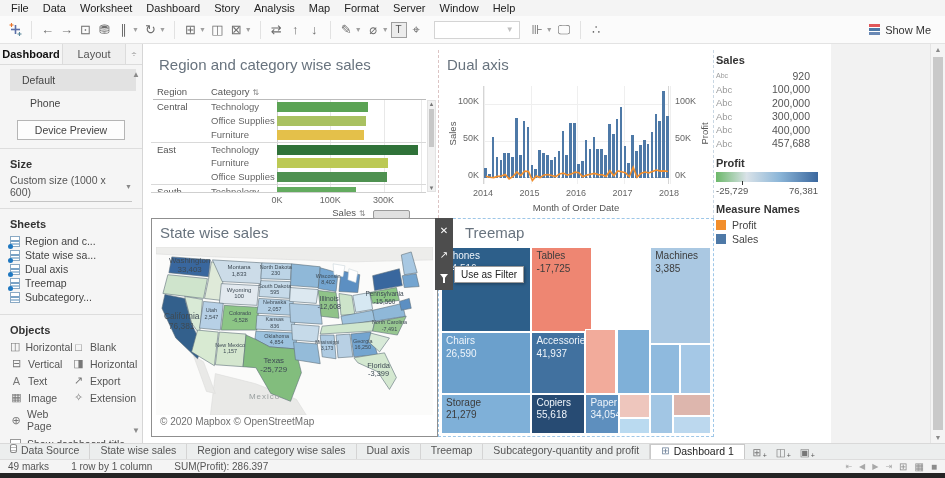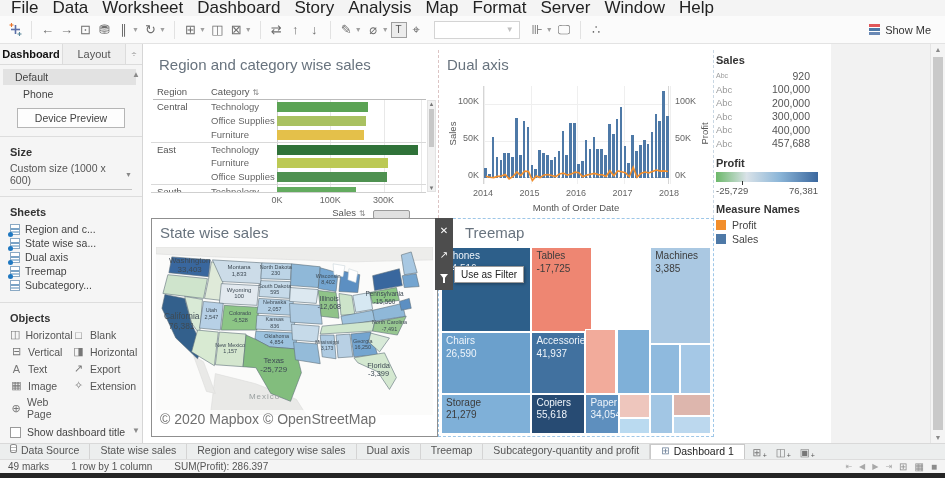--- a/index.html
+++ b/index.html
@@ -1,35 +1,35 @@
 <!DOCTYPE html>
 <html><head>
 <meta charset="utf-8">
 <style>
 *{box-sizing:border-box;margin:0;padding:0}
 html,body{width:945px;height:478px;overflow:hidden}
 body{font-family:"Liberation Sans",sans-serif;background:#fff;position:relative;color:#333}
 
-#menubar{position:absolute;top:0;left:0;right:0;height:16px;background:#f4f4f4;display:flex;align-items:center;padding-left:4px;font-size:17px;color:#222}
+#menubar{position:absolute;top:0;left:0;right:0;height:16px;background:#f4f4f4;display:flex;align-items:center;padding-left:4px;font-size:11px;color:#222}
 .menu-item{padding:0 7px;cursor:default}
 #toolbar{position:absolute;top:16px;left:0;right:0;height:28px;background:#fbfbfb;border-bottom:1px solid #e3e3e3;display:flex;align-items:center;padding:0 6px;color:#666}
 .tb-ico{min-width:19px;height:20px;display:flex;align-items:center;justify-content:center;font-size:13px;color:#6e6e6e}
 .tb-dd{font-size:7px;color:#a0a0a0;margin:0 2px 0 -1px}
 .tb-sep{width:1px;height:18px;background:#e2e2e2;margin:0 6px}
 .t-box{width:16px;height:16px;border:1px solid #9f9f9f;background:#ececec;display:flex;align-items:center;justify-content:center;font-size:10px;color:#555}
 .fit-box{width:86px;height:18px;border:1px solid #d4d4d4;background:#fff;display:flex;align-items:center;justify-content:flex-end;padding:0 5px;color:#c0c0c0;font-size:8px;margin:0 8px}
 #showme{margin-left:auto;display:flex;align-items:center;gap:5px;font-size:11px;color:#333;padding-right:8px}
 .sm-ico{display:inline-block;width:11px;height:11px;background:linear-gradient(#e15759 0 30%,#fff 30% 38%,#4e79a7 38% 65%,#fff 65% 72%,#6a89b5 72% 100%)}
 
 #sidebar{position:absolute;top:44px;bottom:35px;left:0;width:143px;background:#f5f5f5;border-right:1px solid #d6d6d6;font-size:10.5px;color:#444}
 .sb-tabs{display:flex;height:21px;border-bottom:1px solid #dcdcdc;align-items:stretch}
 .sb-tab{flex:1;display:flex;align-items:center;justify-content:center;font-size:11px;color:#555;background:#efefef;border-right:1px solid #dcdcdc}
 .sb-tab.active{background:#f5f5f5;color:#111;font-weight:bold}
 .pane-x{width:16px;display:flex;align-items:center;justify-content:center;color:#888;font-size:9px}
-.dev-row{height:16px;display:flex;align-items:center;padding-left:12px;margin:1px 6px 0 3px}
+.dev-row{height:22px;display:flex;align-items:center;padding-left:12px;margin:1px 6px 0 10px}
 .dev-row.sel{background:#e2e2e2}
 .dev-row.sub{padding-left:20px}
 .btn-outline{display:block;margin:6px auto 8px auto;width:108px;height:20px;border:1px solid #b5b5b5;background:#fdfdfd;font-size:10.5px;color:#444;text-align:center;line-height:18px}
 .sb-div{height:1px;background:#ddd;margin:4px 0 6px 0}
 .sb-h{font-weight:bold;color:#333;font-size:11px;padding:3px 0 4px 10px}
 .size-val{display:flex;align-items:center;gap:4px;margin:0 10px 6px 10px;border-bottom:1px solid #c4c4c4;padding-bottom:3px;color:#555}
 .sheet-li{display:flex;align-items:center;gap:5px;height:14px;padding-left:10px}
 .sheet-ico{position:relative;width:10px;height:11px;border:1px solid #8aa9c4;background:linear-gradient(#fff 0 3px,#7aa3c6 3px 5px,#fff 5px 6px,#a9c4da 6px 8px,#fff 8px 11px)}
 .sheet-ico.badged::after{content:"";position:absolute;left:-3px;bottom:-3px;width:5px;height:5px;border-radius:50%;background:#1f78c1}
 #objects-grid{display:grid;grid-template-columns:62px 1fr;row-gap:4px;padding-left:10px;margin-bottom:6px}
@@ -81,21 +81,21 @@
 #da-line{position:absolute;left:0;top:0;width:186px;height:98px}
 .da-ytick{position:absolute;font-size:9px;color:#666}
 .da-ytick.l{left:16px;width:24px;text-align:right}
 .da-ytick.r{left:236px}
 .da-xtick{position:absolute;top:138px;font-size:9px;color:#666;transform:translateX(-50%)}
 #da-xlabel{position:absolute;top:152px;left:44px;width:186px;text-align:center;font-size:9.5px;color:#555}
 .da-axis-t{position:absolute;font-size:9.5px;color:#555;transform:rotate(-90deg);transform-origin:center}
 
 #map-title{position:absolute;left:8px;top:5px}
 #map-svg{position:absolute;left:4px;right:4px;top:28px;bottom:8px}
-#map-attrib{position:absolute;left:4px;bottom:8px;font-size:14px;color:#707070;background:rgba(255,255,255,.75);padding:1px 4px}
+#map-attrib{position:absolute;left:4px;bottom:8px;font-size:10px;color:#707070;background:rgba(255,255,255,.75);padding:1px 4px}
 #mexico-lbl{position:absolute;left:34%;bottom:16%;font-size:8px;color:#9aa0a0;letter-spacing:1px}
 
 #tm-title{position:absolute;left:26px;top:5px}
 #tm-cells{position:absolute;left:2px;right:2px;top:28px;bottom:2px}
 .tm-cell{position:absolute;border:1px solid #fff;overflow:hidden;padding:2px 4px;line-height:1.25}
 .tm-name{font-size:10px}
 .tm-val{font-size:10px}
 .tm-light{color:#eef4fa}
 .tm-dark{color:#3c3c3c}
 

